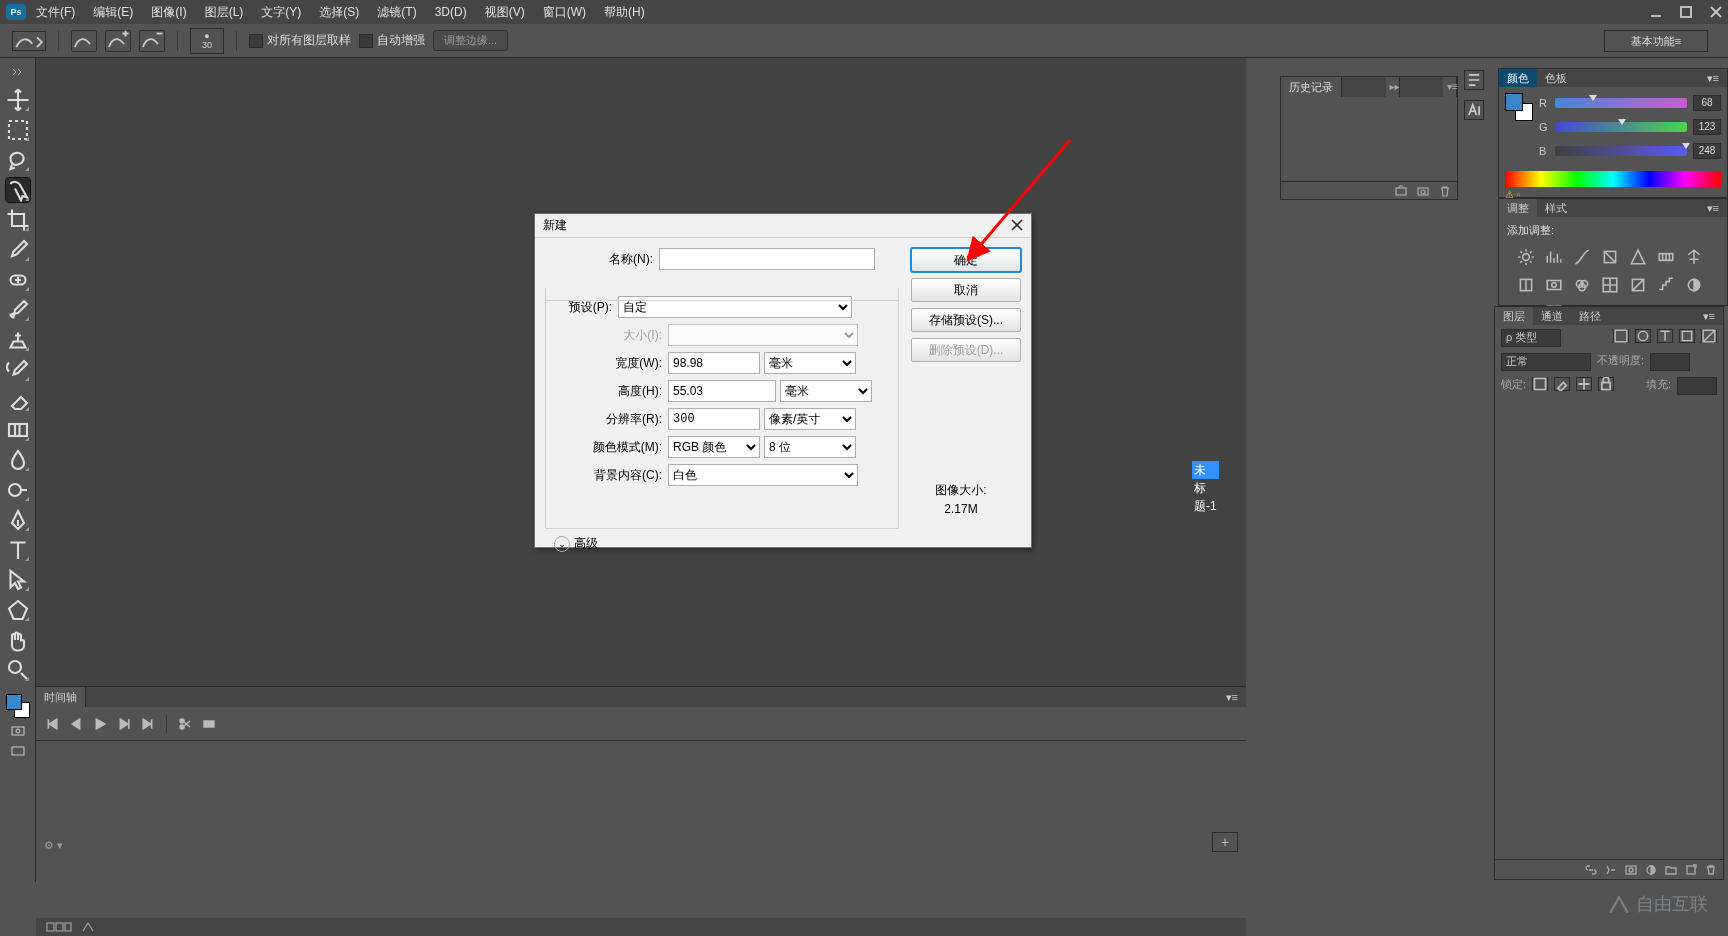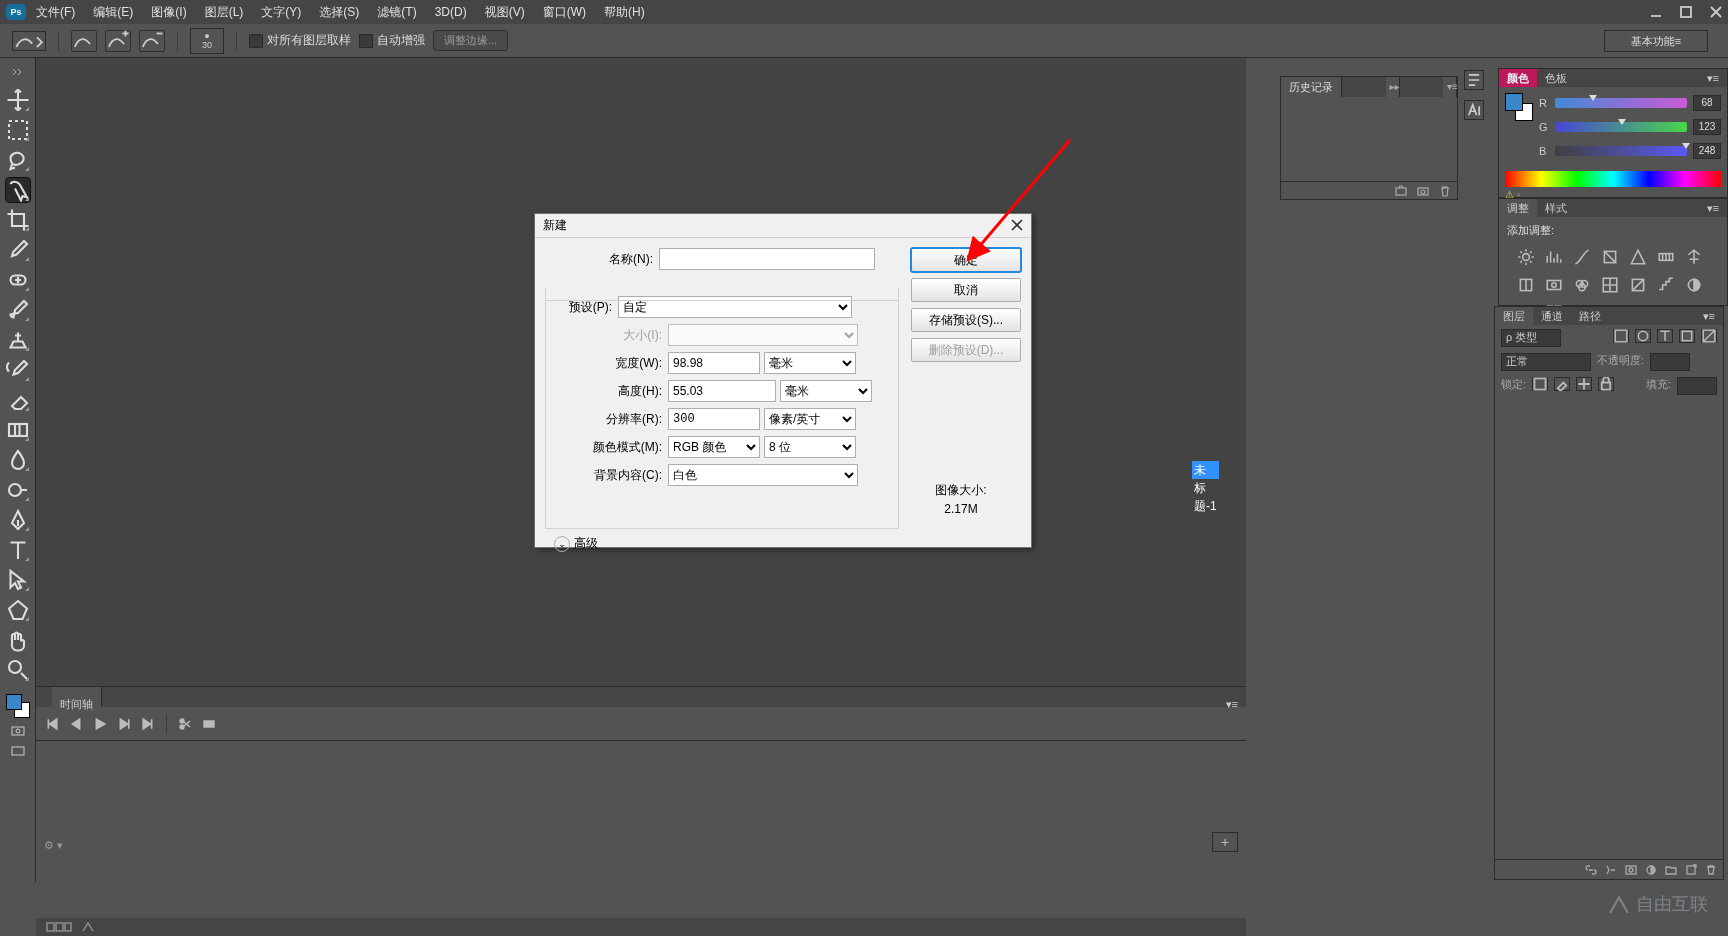--- a/index.html
+++ b/index.html
@@ -38,21 +38,21 @@
 .right-col svg { stroke: #ccc; stroke-width: 1.3; fill: none; }
 .panel-history { position: absolute; right: 270px; top: 76px; width: 178px; height: 124px; background: #535353; border: 1px solid #2b2b2b; }
 .panel-tab { height: 20px; background: #454545; display: flex; align-items: center; }
 .panel-tab span { padding: 0 8px; height: 20px; line-height: 20px; background: #535353; border-right: 1px solid #2b2b2b; color: #ddd; font-size: 11px; }
 .panel-tab .flyout { margin-left: auto; width: 14px; color: #aaa; font-size: 10px; padding: 0 4px; }
 .panel-history .footer { position: absolute; bottom: 0; left: 0; right: 0; height: 18px; border-top: 1px solid #2b2b2b; display: flex; justify-content: flex-end; gap: 10px; align-items: center; padding-right: 6px; }
 .panel-history .footer svg { stroke: #aaa; stroke-width: 1.2; fill: none; width: 12px; height: 12px; }
 .panel-color { position: absolute; right: 0; top: 68px; width: 230px; height: 130px; background: #535353; border: 1px solid #2b2b2b; }
 .panel-color .tabs { height: 18px; background: #454545; display: flex; }
 .panel-color .tabs span { padding: 0 8px; font-size: 11px; line-height: 18px; }
-.panel-color .tabs .active { background: #be185d; color: #eee; font-weight: bold; }
+.panel-color .tabs .active { background: #0c4a6e; color: #eee; }
 .sliders { padding: 8px 6px; display: flex; flex-direction: column; gap: 8px; }
 .slider-row { display: flex; align-items: center; gap: 6px; }
 .slider-row .lbl { width: 10px; color: #ccc; font-size: 11px; }
 .slider-row .track { flex: 1; height: 10px; border-radius: 2px; position: relative; }
 .slider-row .track.r { background: linear-gradient(to right, #4489d6, #c95bd6); }
 .slider-row .track.g { background: linear-gradient(to right, #4646d6, #4ad64a); }
 .slider-row .track.b { background: linear-gradient(to right, #404040, #5a5af5); }
 .slider-row .knob { position: absolute; top: -3px; width: 0; height: 0; border-left: 4px solid transparent; border-right: 4px solid transparent; border-top: 6px solid #ddd; }
 .slider-row .val { width: 28px; height: 16px; background: #3a3a3a; border: 1px solid #2b2b2b; font-size: 10px; text-align: center; line-height: 14px; color: #ddd; }
 .hue-bar { height: 16px; margin: 4px 6px 6px; background: linear-gradient(to right, red, yellow, lime, cyan, blue, magenta, red); }
@@ -75,21 +75,21 @@
 .layer-opts { padding: 4px 6px; display: flex; flex-direction: column; gap: 6px; }
 .layer-opts .row { display: flex; gap: 6px; color: #aaa; font-size: 11px; }
 .layer-opts select, .layer-opts .sel { height: 18px; font-size: 11px; background: #3a3a3a; border: 1px solid #2b2b2b; color: #ccc; padding: 0 4px; }
 .layer-opts .mini-icons { display: flex; gap: 6px; }
 .layer-opts .mini-icons div { width: 16px; height: 14px; border: 1px solid #2b2b2b; display: flex; align-items: center; justify-content: center; }
 .layer-opts .mini-icons svg { stroke: #bbb; stroke-width: 1.3; fill: none; }
 .panel-layers .footer { position: absolute; bottom: 0; left: 0; right: 0; height: 20px; border-top: 1px solid #2b2b2b; display: flex; justify-content: flex-end; gap: 8px; align-items: center; padding-right: 6px; }
 .panel-layers .footer svg { stroke: #aaa; stroke-width: 1.3; fill: none; width: 12px; height: 12px; }
 .timeline { position: absolute; left: 36px; top: 686px; width: 1210px; height: 196px; background: #535353; border-top: 1px solid #2b2b2b; }
 .timeline .tab { height: 20px; background: #454545; display: flex; }
-.timeline .tab span { padding: 7px 8px; font-size: 11px; background: #535353; line-height: 20px; border-right: 1px solid #2b2b2b; margin-left: 16px; }
+.timeline .tab span { padding: 0 8px; font-size: 11px; background: #535353; line-height: 20px; border-right: 1px solid #2b2b2b; }
 .timeline .controls { height: 34px; display: flex; align-items: center; gap: 12px; padding: 0 10px; border-bottom: 1px solid #2b2b2b; }
 .timeline .controls svg { stroke: #bbb; stroke-width: 1.4; fill: #bbb; width: 12px; height: 12px; }
 .timeline .addtrack { position: absolute; right: 8px; bottom: 30px; width: 26px; height: 20px; border: 1px solid #2b2b2b; display: flex; align-items: center; justify-content: center; font-size: 14px; color: #bbb; }
 .statusbar { position: absolute; left: 36px; bottom: 0; width: 1210px; height: 18px; background: #454545; display: flex; align-items: center; padding: 0 10px; gap: 10px; }
 .statusbar svg { stroke: #999; stroke-width: 1.3; fill: none; }
 .dialog { position: absolute; left: 534px; top: 213px; width: 498px; height: 335px; background: #f0f0f0; border: 1px solid #707070; color: #000; box-shadow: 2px 2px 6px rgba(0,0,0,.4); }
 .dialog .title { height: 24px; background: #f0f0f0; border-bottom: 1px solid #d0d0d0; display: flex; align-items: center; padding: 0 8px; font-size: 12px; position: relative; }
 .dialog .title .x { position: absolute; right: 6px; top: 3px; width: 16px; height: 16px; display: flex; align-items: center; justify-content: center; }
 .dialog .title .x svg { stroke: #333; stroke-width: 1.6; }
 .dialog .body { padding: 10px; display: flex; gap: 12px; }

